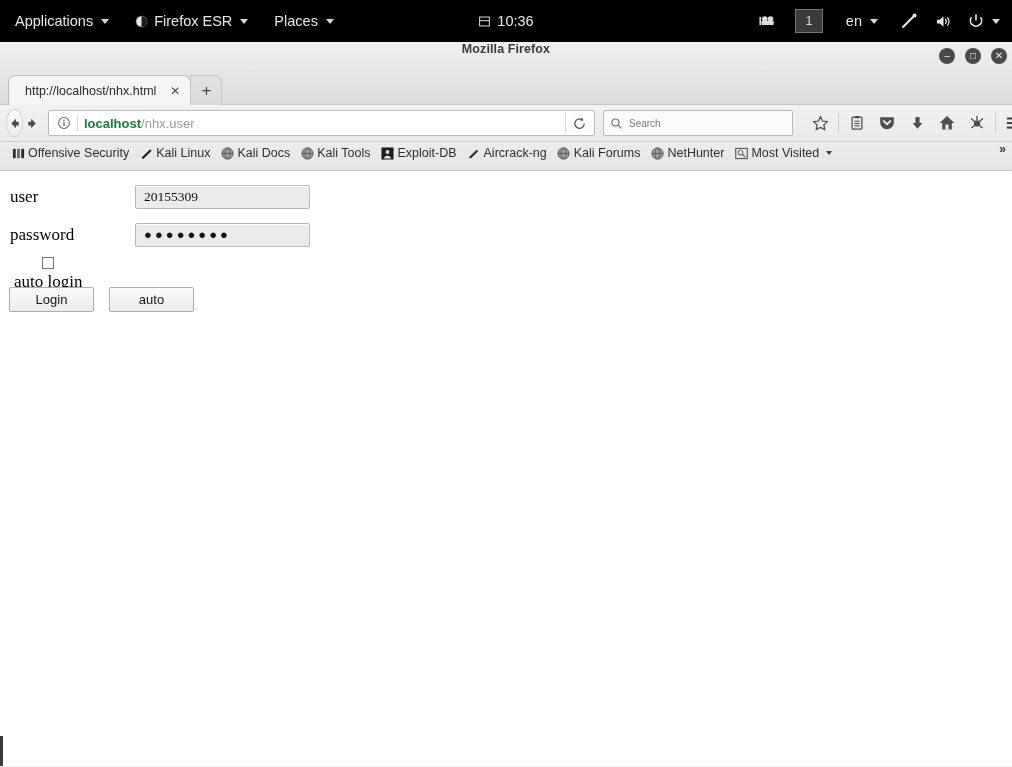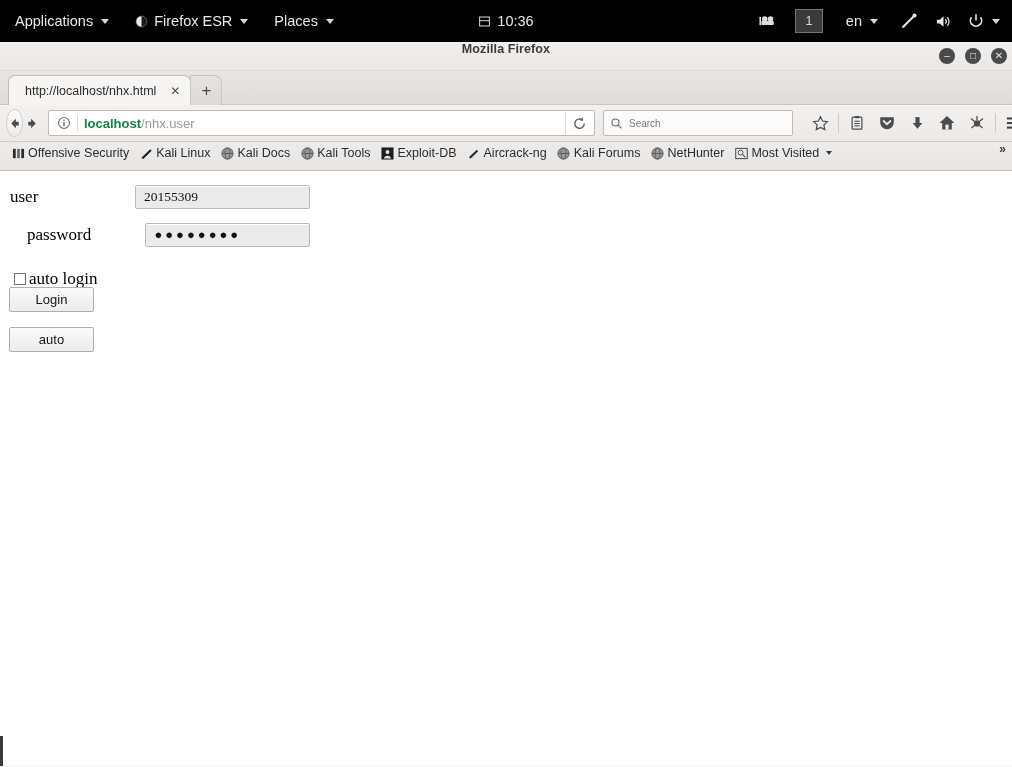--- a/index.html
+++ b/index.html
@@ -648,30 +648,30 @@
     </div>
 
     <div class="content">
 
       <div class="form-row" style="top: 14px; left: 10px; width: 300px;">
         <span class="lbl" style="width: 108px;">user</span>
         <span class="txtfield">20155309</span>
       </div>
 
       <div class="form-row" style="top: 52px; left: 10px; width: 300px;">
-        <span class="lbl" style="width: 108px; margin-left: 17px;">password</span>
+        <span class="lbl" style="width: 108px;">password</span>
         <span class="txtfield dots">●●●●●●●●</span>
       </div>
 
-      <div class="checkrow" style="top: 98px; left: 14px;">
+      <div class="checkrow" style="top: 86px; left: 14px; flex-direction: column;">
         <span class="checkbox"></span>
         <span class="lbl">auto login</span>
       </div>
 
-      <div class="btnrow" style="top: 116px; left: 9px; flex-direction: column;">
+      <div class="btnrow" style="top: 116px; left: 9px;">
         <span class="btn">Login</span>
         <span class="btn">auto</span>
       </div>
 
       <div class="left-edge-sliver"></div>
     </div>
 
   </div>
 </div>
 

